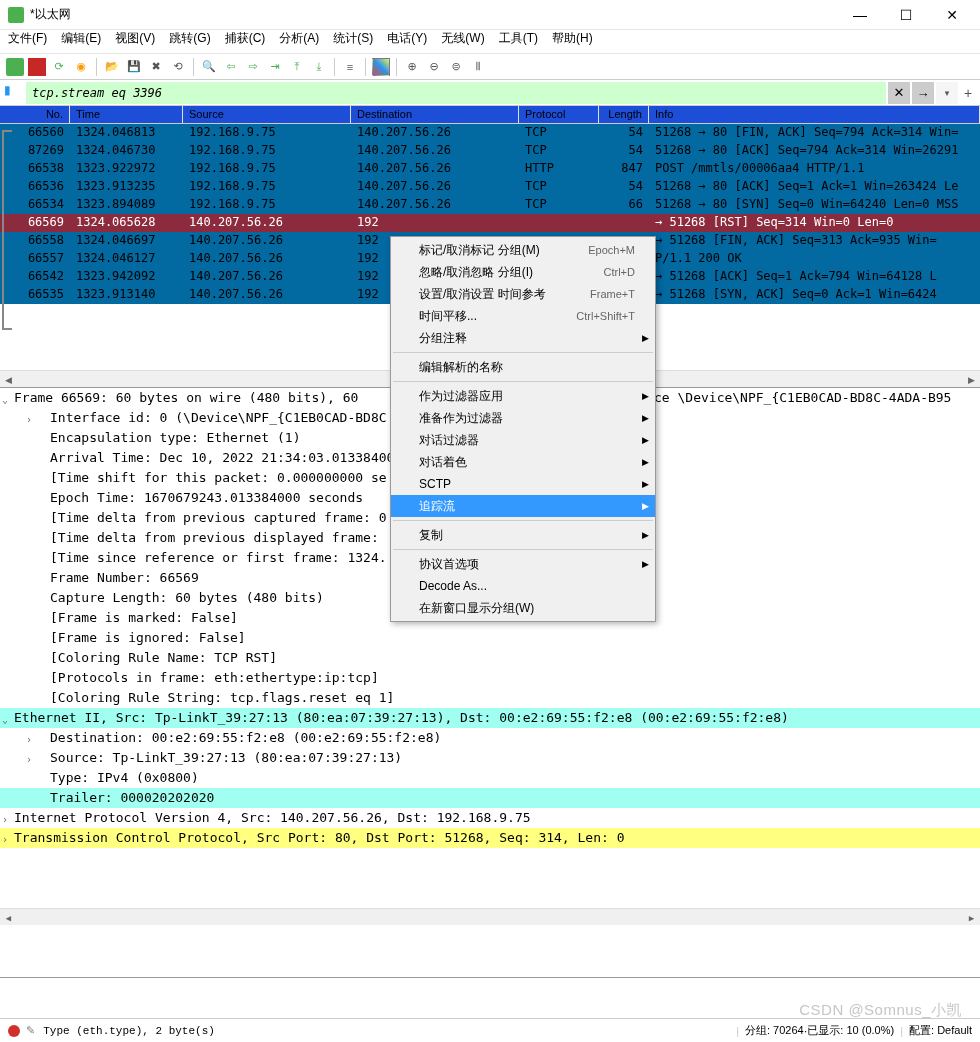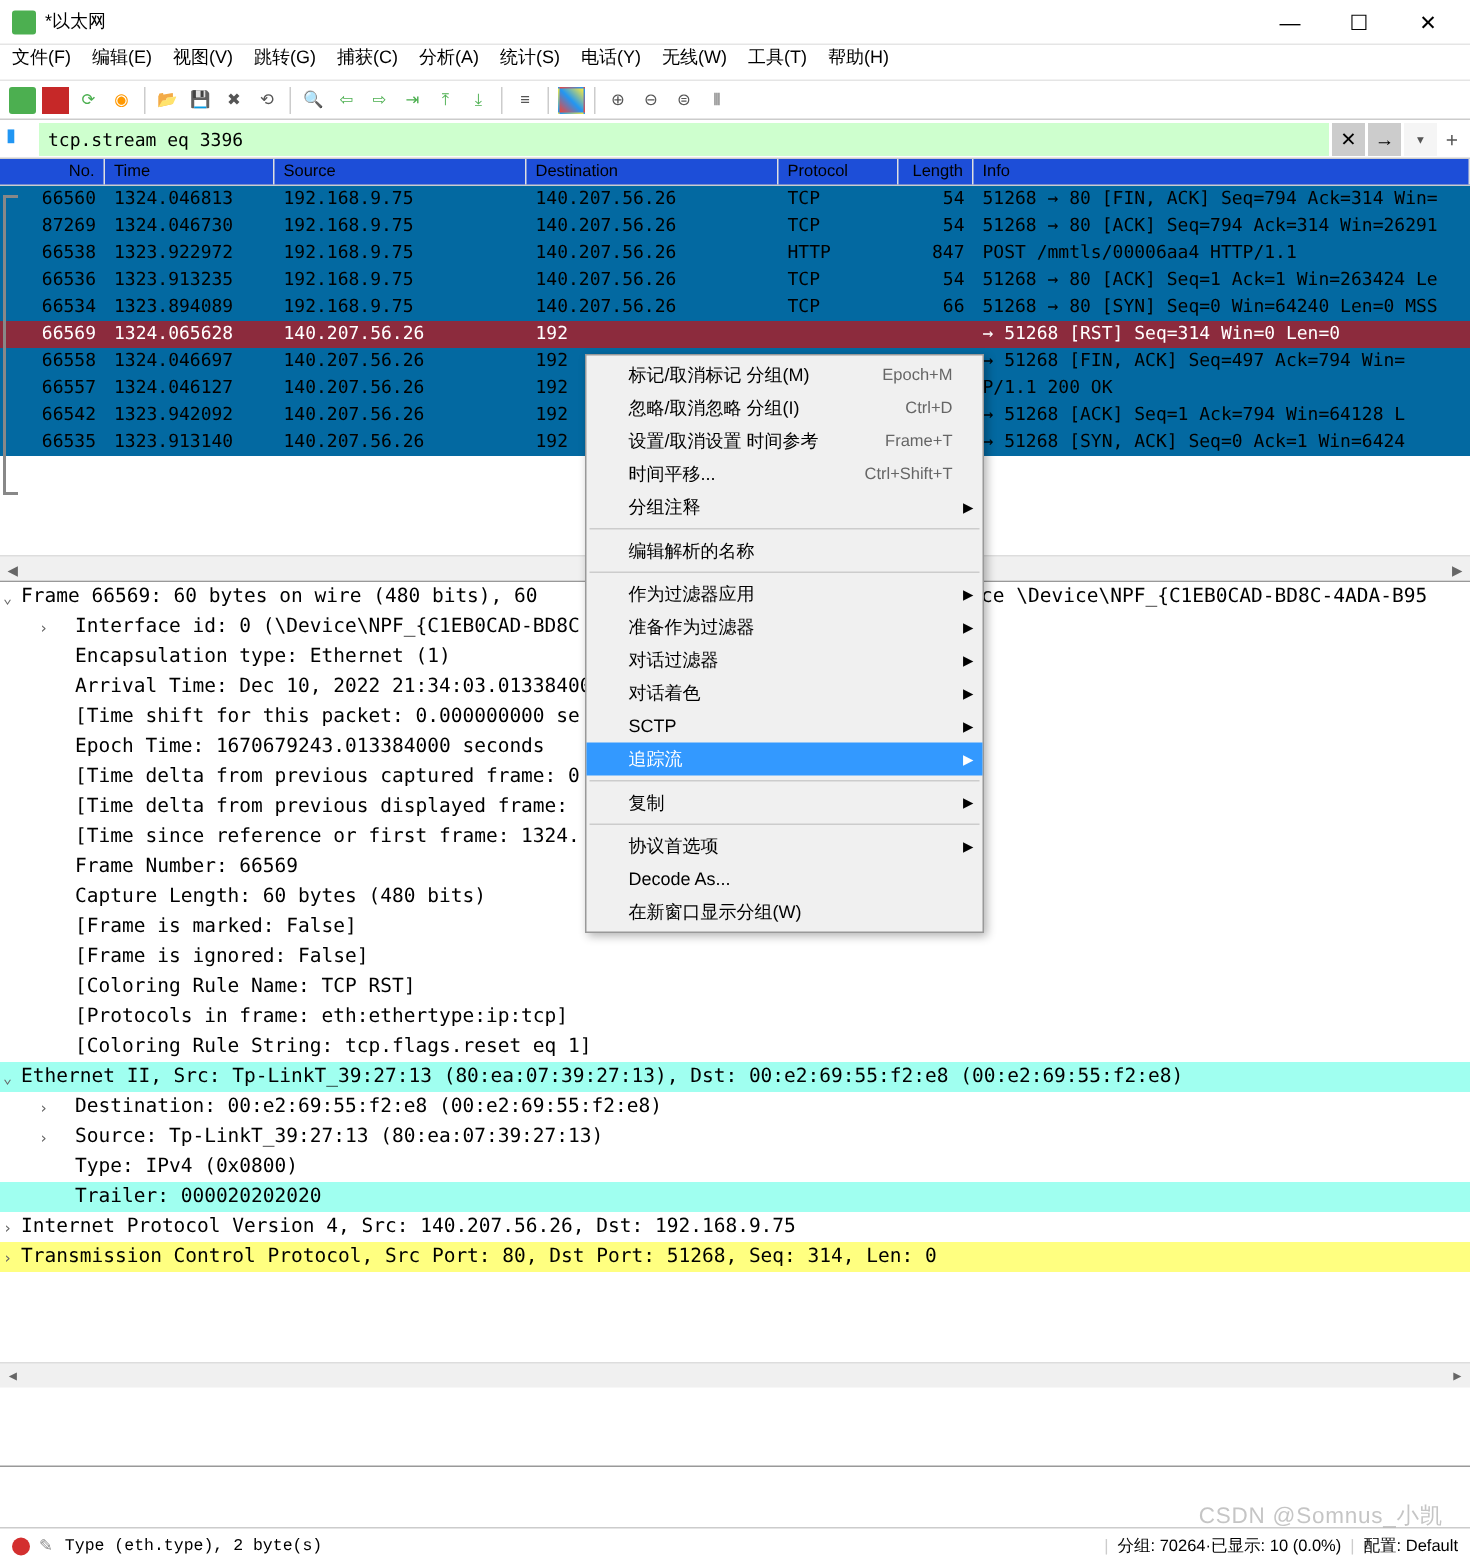--- a/index.html
+++ b/index.html
@@ -20,21 +20,21 @@
 
 .toolbar { height: 26px; display: flex; align-items: center; padding: 0 6px; border-bottom: 1px solid #ccc; gap: 4px; }
 .toolbar .tbtn { width: 18px; height: 18px; border: 1px solid transparent; display: inline-flex; align-items: center; justify-content: center; font-size: 11px; color: #555; cursor: pointer; }
 .toolbar .sep { width: 1px; height: 18px; background: #ccc; margin: 0 2px; }
 .tbtn.green { background: #4caf50; border-radius: 2px; }
 .tbtn.red { background: #c62828; }
 
 
 .filterbar { height: 26px; display: flex; align-items: center; padding: 0 4px; border-bottom: 1px solid #ccc; gap: 2px; }
 .filterbar .filticon { width: 20px; height: 20px; display: inline-block; position: relative; }
-.filterbar input { flex: 1; height: 22px; background: #ceffce; border: none; padding: 0 6px; font-family: Consolas, monospace; font-size: 12px; outline: none; }
+.filterbar input { flex: 1; height: 22px; background: #ceffce; border: none; padding: 0 6px; font-family: Consolas, monospace; font-size: 12px; outline: none; font-style: italic; }
 .filterbar .fbtn { width: 22px; height: 22px; background: #ccc; display: inline-flex; align-items: center; justify-content: center; cursor: pointer; font-size: 13px; }
 
 
 .packet-list { height: 282px; overflow: hidden; border-bottom: 1px solid #999; position: relative; }
 .packet-list .header { display: flex; background: #1d4ed8; border-bottom: 1px solid #ccc; height: 18px; font-size: 11px; }
 .packet-list .header div { padding: 2px 6px; border-right: 1px solid #e0e0e0; overflow: hidden; white-space: nowrap; }
 .packet-list .rows { }
 .packet-list .row { display: flex; height: 18px; font-family: Consolas, monospace; font-size: 12px; white-space: nowrap; }
 .packet-list .row div { padding: 1px 6px; overflow: hidden; }
 .packet-list .row.lightgreen { background: #0369a1; }
@@ -212,21 +212,21 @@
         <div class="col-len"></div>
         <div class="col-info">→ 51268 [RST] Seq=314 Win=0 Len=0</div>
       </div>
       <div class="row lightgreen">
         <div class="col-no">66558</div>
         <div class="col-time">1324.046697</div>
         <div class="col-src">140.207.56.26</div>
         <div class="col-dst">192</div>
         <div class="col-proto"></div>
         <div class="col-len"></div>
-        <div class="col-info">→ 51268 [FIN, ACK] Seq=497 Ack=794 Win=</div>
+        <div class="col-info">→ 51268 [FIN, ACK] Seq=313 Ack=935 Win=</div>
       </div>
       <div class="row lightgreen">
         <div class="col-no">66557</div>
         <div class="col-time">1324.046127</div>
         <div class="col-src">140.207.56.26</div>
         <div class="col-dst">192</div>
         <div class="col-proto"></div>
         <div class="col-len"></div>
         <div class="col-info">P/1.1 200 OK</div>
       </div>

